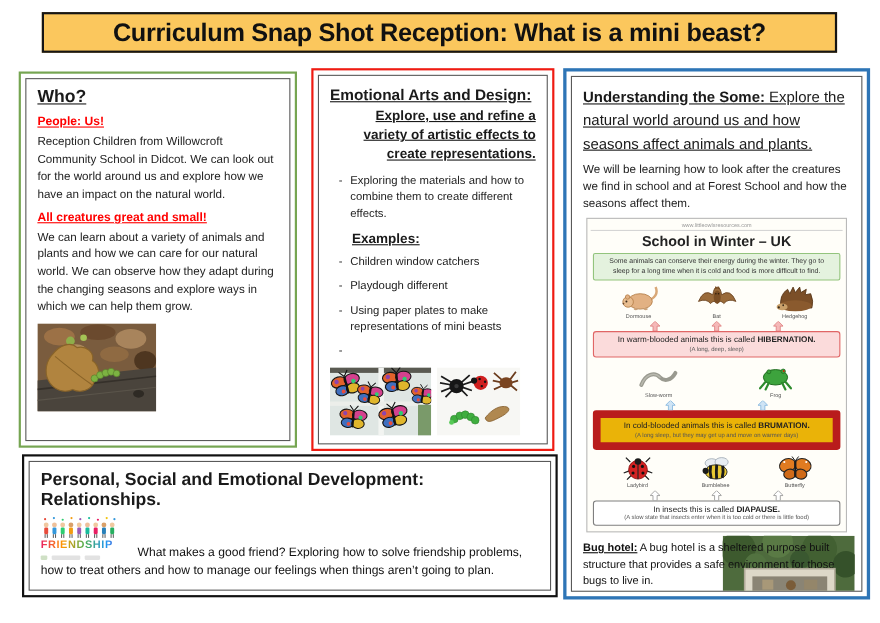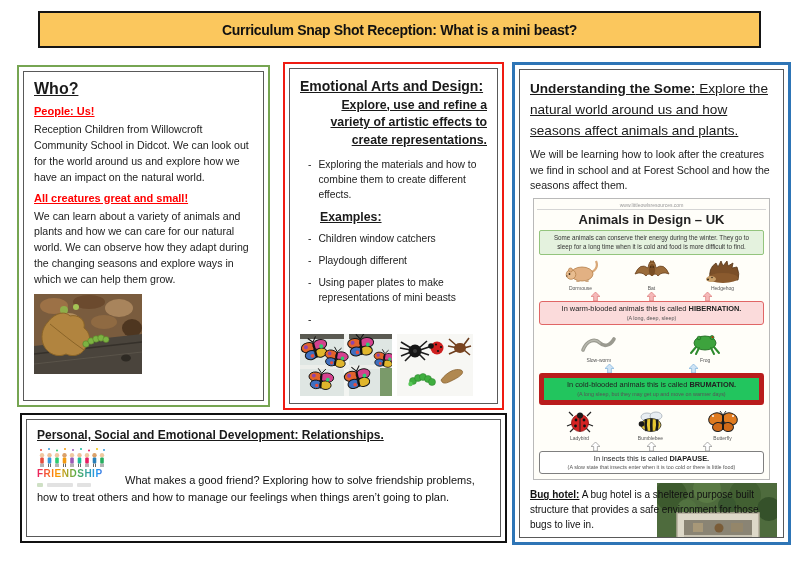--- a/index.html
+++ b/index.html
@@ -3,21 +3,21 @@
 <meta charset="utf-8">
 <style>
   * { margin:0; padding:0; box-sizing:border-box; }
   html,body { background:#ffffff; }
   body { font-family:"Liberation Sans", sans-serif; color:#1a1a1a; }
   .page { position:relative; width:800px; height:566px; background:#ffffff; overflow:hidden; }
 
   
   .banner { position:absolute; left:38px; top:11px; width:723px; height:37px;
     background:#FBC75D; border:2px solid #151515; display:flex; align-items:center; justify-content:center; }
-  .banner-title { font-size:14px; font-weight:bold; letter-spacing:-0.3px; color:#111; }
+  .banner-title { font-size:23px; font-weight:bold; letter-spacing:-0.3px; color:#111; }
 
   
   .obox { position:absolute; background:#fff; }
   .ibox { position:absolute; inset:4px; border:1px solid #595959; padding:8px 10px; overflow:hidden; }
   .green { left:17px; top:65px; width:253px; height:342px; border:2px solid #76A552; }
   .red   { left:283px; top:62px; width:221px; height:348px; border:2px solid #EF1B12; }
   .blue  { left:512px; top:62px; width:279px; height:483px; border:3px solid #2E75B6; }
   .black { left:20px;  top:413px; width:487px; height:130px; border:2px solid #111; }
 
   
@@ -49,30 +49,30 @@
   .animal { display:flex; flex-direction:column; align-items:center; }
   .animal svg { display:block; }
   .animal-label { font-size:5px; color:#555; margin-top:1px; }
   .arrow-row { display:flex; justify-content:space-around; padding:0 30px; height:9px; margin-top:1px; }
   .arrow-row svg { width:9px; height:9px; }
   .info-box { border-radius:3px; text-align:center; padding:2px 4px 3px; margin:0 2px 2px; }
   .info-main { font-size:7.4px; color:#222; line-height:1.3; }
   .info-main .term { font-weight:bold; }
   .info-sub { font-size:5.4px; color:#555; margin-top:1px; }
   .pinkbox { background:#FBDBDB; border:1px solid #E06666; }
-  .bluebox { background:#22c55e; border:5px solid #b91c1c; }
+  .bluebox { background:#eab308; border:7px solid #b91c1c; }
   .whitebox { background:#ffffff; border:1px solid #7F7F7F; }
 
   .bughotel-wrap { position:relative; margin-top:7px; }
   .bughotel-photo { position:absolute; right:-4px; top:-4px; width:120px; height:102px; z-index:0; }
   .bughotel-text { position:relative; z-index:1; font-size:10px; line-height:1.5; color:#111; }
   .bughotel-text .bh-head { font-weight:bold; text-decoration:underline; }
 
   
-  .psed-title { font-size:12px; font-weight:bold; text-decoration:underline; margin-bottom:4px; }
+  .psed-title { font-size:16px; font-weight:bold; margin-bottom:4px; }
   .friendship { float:left; width:80px; margin:2px 8px 0 0; }
   .friendship svg { display:block; width:72px; height:20px; }
   .friendship-word { font-size:10px; font-weight:bold; letter-spacing:0.5px; color:#E91E63; }
   @supports ((-webkit-background-clip:text)) {
     .friendship-word { background:linear-gradient(90deg,#e91e63,#ff9800,#4caf50,#2196f3,#9c27b0);
       -webkit-background-clip:text; background-clip:text; color:transparent; }
   }
   .faded-lines { display:flex; gap:4px; margin-top:4px; align-items:center; }
   .faded-lines i { display:block; height:4px; background:#e2e2e2; border-radius:1px; }
   .fl-a { width:6px; background:#cfe0c5 !important; } .fl-b { width:26px; } .fl-c { width:14px; }
@@ -198,21 +198,21 @@
     </div>
   </div>
 
   <div class="obox blue">
     <div class="ibox">
       <div class="world-title"><span class="tb">Understanding the Some:</span><span> Explore the natural world around us and how seasons affect animals and plants.</span></div>
       <div class="world-para">We will be learning how to look after the creatures we find in school and at Forest School and how the seasons affect them.</div>
 
       <div class="poster">
         <div class="poster-header">www.littleowlsresources.com</div>
-        <div class="poster-title">Animals in Design – UK</div>
+        <div class="poster-title">School in Winter – UK</div>
         <div class="poster-intro">Some animals can conserve their energy during the winter. They go to sleep for a long time when it is cold and food is more difficult to find.</div>
 
         <div class="animal-row">
           <div class="animal">
             <svg width="38" height="26" viewBox="0 0 38 26">
               <path d="M30 14 Q37 10 34 3" stroke="#d9a878" stroke-width="2.2" fill="none"></path>
               <ellipse cx="20" cy="16" rx="11" ry="7" fill="#e2b183" stroke="#b5804a" stroke-width="0.8"></ellipse>
               <circle cx="9" cy="16.5" r="4.8" fill="#e8bd90" stroke="#b5804a" stroke-width="0.8"></circle>
               <circle cx="8.5" cy="12" r="2" fill="#e2b183" stroke="#b5804a" stroke-width="0.7"></circle>
               <circle cx="7.5" cy="16" r="0.9" fill="#3a2a1a"></circle>

